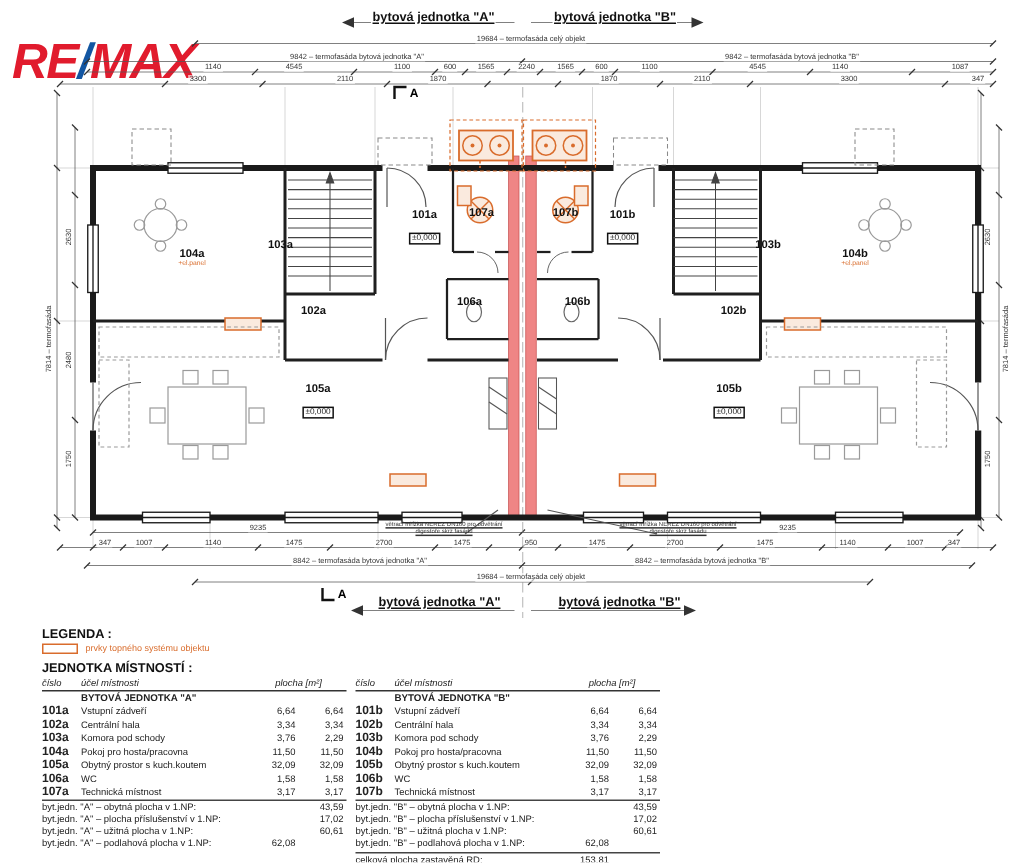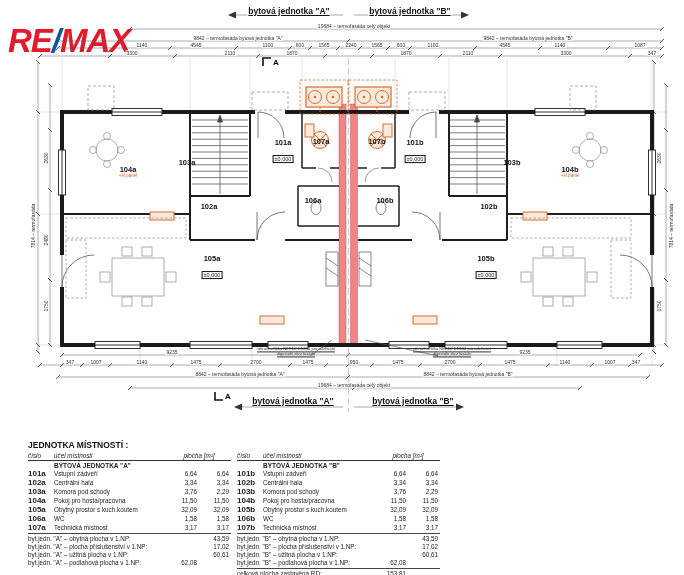--- a/index.html
+++ b/index.html
@@ -581,20 +581,27 @@
 
         </div>
 
         <div class="room-label" style="left: 377px; top: 142px;">
           <div class="rid">107b</div>
 
         </div>
       </div>
   </div>
 
+  <div id="legend1">
+    <div class="t">LEGENDA :</div>
+    <div class="row">
+      <div class="swatch"></div>
+      <div class="lbl">prvky topného systému objektu</div>
+    </div>
+  </div>
 
   <div id="legend2">
     <div class="t">JEDNOTKA MÍSTNOSTÍ :</div>
   </div>
 
   <div id="tableA" class="rtable">
     <div class="thead">
       <div>číslo</div>
       <div>účel místnosti</div>
       <div class="ph">plocha [m²]</div>

